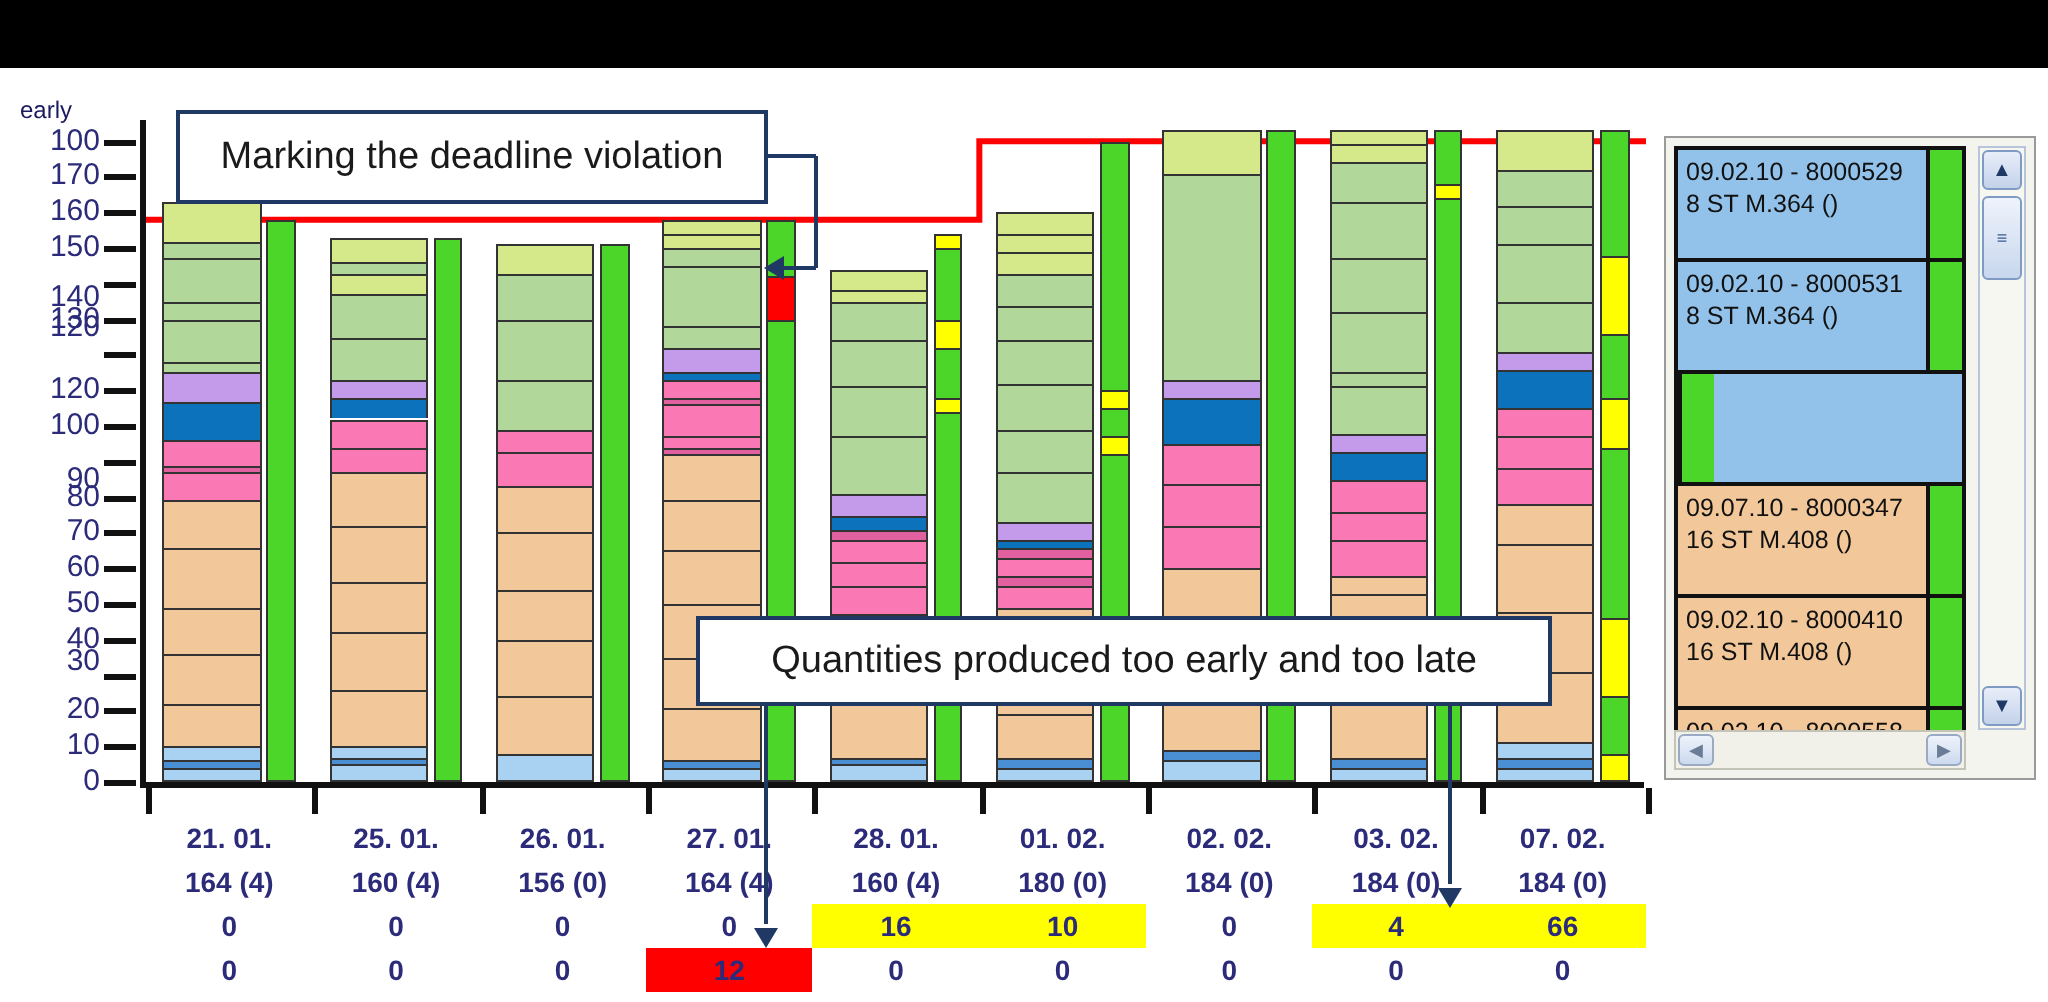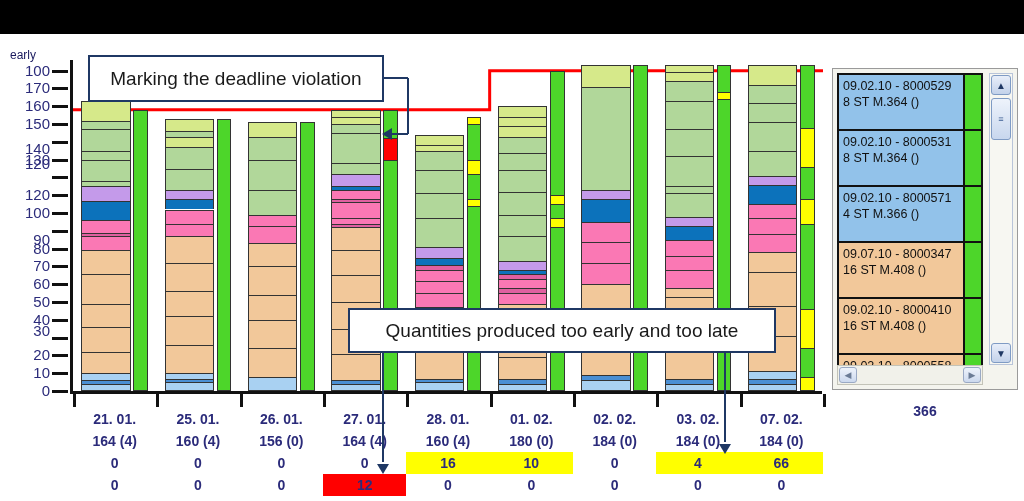--- a/index.html
+++ b/index.html
@@ -567,24 +567,20 @@
         <div class="sp-green"></div>
       </div>
       <div class="sp-item" style="background: rgb(146, 194, 234);">
         <div class="sp-text">
           <div class="sp-line">09.02.10 - 8000531</div>
           <div class="sp-line">8 ST M.364 ()</div>
         </div>
         <div class="sp-green"></div>
       </div>
       <div class="sp-item" style="background: rgb(146, 194, 234);">
-        <div class="sp-text">
-          <div class="sp-line">09.02.10 - 8000571</div>
-          <div class="sp-line">4 ST M.366 ()</div>
-        </div>
         <div class="sp-green"></div>
       </div>
       <div class="sp-item" style="background: rgb(242, 200, 154);">
         <div class="sp-text">
           <div class="sp-line">09.07.10 - 8000347</div>
           <div class="sp-line">16 ST M.408 ()</div>
         </div>
         <div class="sp-green"></div>
       </div>
       <div class="sp-item" style="background: rgb(242, 200, 154);">
@@ -608,14 +604,13 @@
     <div class="sbtn" id="sp-down">▼</div>
   </div>
 
   <div id="sp-hscroll">
     <div class="hbtn" id="sp-left">◀</div>
     <div class="hbtn" id="sp-right">▶</div>
   </div>
 </div>
 
 <div id="stockpile-caption">
-  <div>366</div>
 </div>
 
 </body></html>

